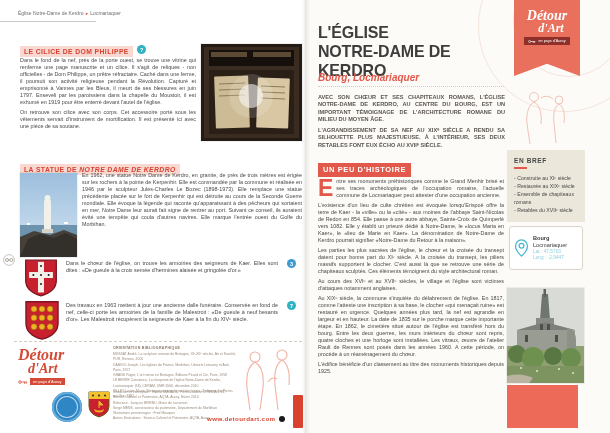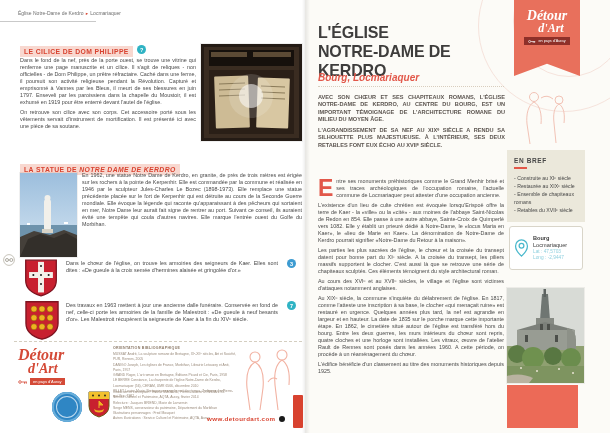--- a/index.html
+++ b/index.html
@@ -273,20 +273,23 @@
         </svg>
       <span>en pays d'Auray</span>
     </div>
   </div>
 
   <div class="abs intro" style="left:318px;top:94px;width:187px;">
     <p>AVEC SON CHŒUR ET SES CHAPITEAUX ROMANS, L'ÉGLISE NOTRE-DAME DE KERDRO, AU CENTRE DU BOURG, EST UN IMPORTANT TÉMOIGNAGE DE L'ARCHITECTURE ROMANE DU MILIEU DU MOYEN ÂGE.</p>
     <p>L'AGRANDISSEMENT DE SA NEF AU XIXᵉ SIÈCLE A RENDU SA SILHOUETTE PLUS MAJESTUEUSE. À L'INTÉRIEUR, SES DEUX RETABLES FONT EUX ÉCHO AU XVIIᵉ SIÈCLE.</p>
   </div>
 
+  <div class="abs" style="left:318px;top:158px;">
+    <span class="hist-head">UN PEU D'HISTOIRE</span>
+  </div>
 
   <div class="abs body-txt" style="left:318px;top:178px;width:186px;">
     <p><span class="dropcap">E</span><span>ntre ses monuments préhistoriques comme le Grand Menhir brisé et ses traces archéologiques de l'occupation romaine, l'actuelle commune de Locmariaquer peut attester d'une occupation ancienne.</span></p>
     <p>L'existence d'un lieu de culte chrétien est évoquée lorsqu'Erispoë offre la terre de Kaer - la «ville» ou la «cité» - aux moines de l'abbaye Saint-Nicolas de Redon en 854. Elle passe à une autre abbaye, Sainte-Croix de Quimperlé vers 1082. Elle y établit un prieuré dédié à Notre-Dame, le «locus Maria en Kaer», le «lieu de Marie en Kaer». La dénomination de Notre-Dame de Kerdro pourrait signifier «Notre-Dame du Retour à la maison».</p>
     <p>Les parties les plus sacrées de l'église, le chœur et la croisée du transept datent pour bonne part du XIᵉ siècle. A la croisée du transept, les piliers massifs supportent le clocher. C'est aussi là que se retrouve une série de chapiteaux sculptés. Ces éléments témoignent du style architectural roman.</p>
     <p>Au cours des XVIᵉ et au XVIIᵉ siècles, le village et l'église sont victimes d'attaques notamment anglaises.</p>
     <p>Au XIXᵉ siècle, la commune s'inquiète du délabrement de l'église. En 1817, comme l'atteste une inscription à sa base, le clocher «qui menaçait ruine» est restauré en urgence. Quelques années plus tard, la nef est agrandie en largeur et en hauteur. La date de 1835 sur le porche marque cette importante étape. En 1862, le cimetière situé autour de l'église est transféré hors du bourg. Entre les deux guerres, les murs intérieurs du chœur sont repris, quatre cloches et une horloge sont installées. Les vitraux, œuvre de l'atelier Rault de Rennes sont posés dans les années 1960. A cette période, on procède à un réaménagement du chœur.</p>
     <p>L'édifice bénéficie d'un classement au titre des monuments historiques depuis 1925.</p>
   </div>
 

